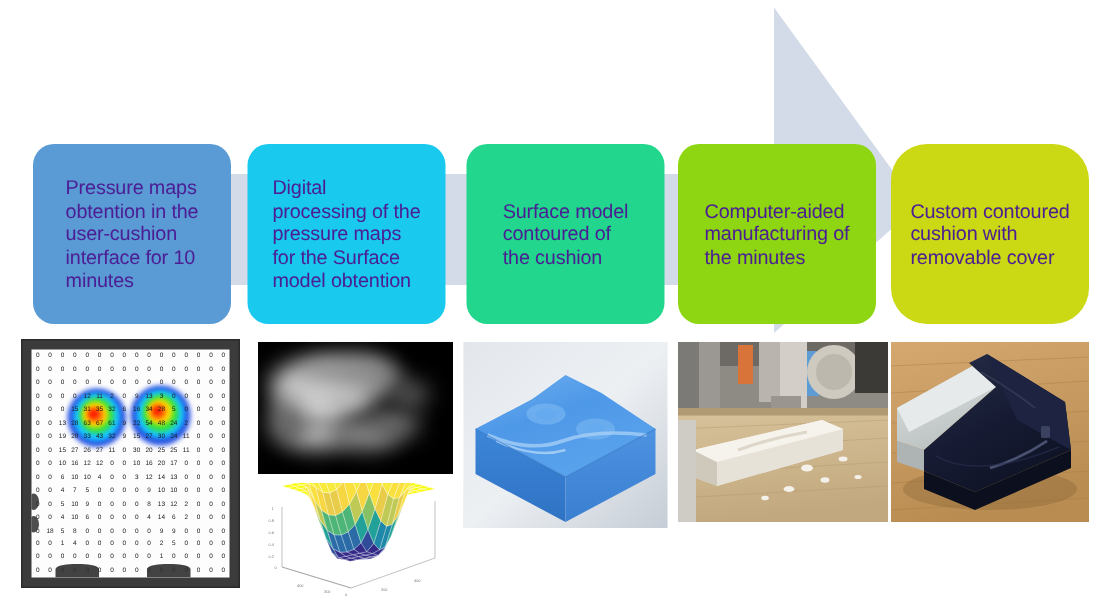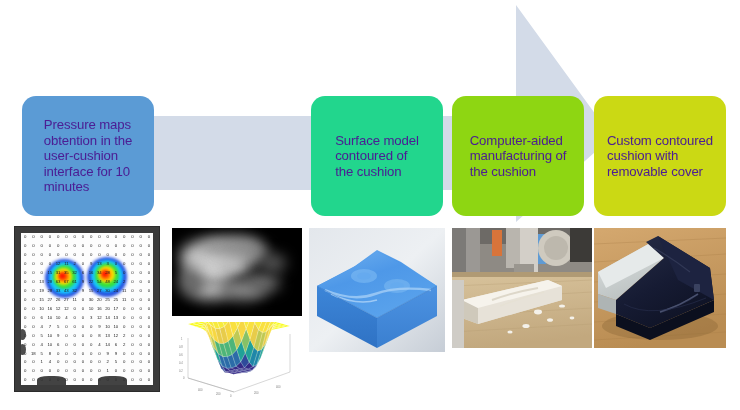--- a/index.html
+++ b/index.html
@@ -98,31 +98,38 @@
   </svg>
 
   <div class="steps">
     <div class="step s0" id="box0" style="background: rgb(91, 155, 213);">
       <div class="step-label">Pressure maps
 obtention in the
 user-cushion
 interface for 10
 minutes</div>
     </div>
+    <div class="step s1" id="box1" style="background: rgb(26, 201, 238);">
+      <div class="step-label">Digital
+processing of the
+pressure maps
+for the Surface
+model obtention</div>
+    </div>
     <div class="step s2" id="box2" style="background: rgb(34, 214, 141);">
       <div class="step-label">Surface model
 contoured of
 the cushion</div>
     </div>
     <div class="step s3" id="box3" style="background: rgb(142, 214, 18);">
       <div class="step-label">Computer-aided
 manufacturing of
-the cushion</div>
-    </div>
-    <div class="step s4" id="box4" style="background: rgb(203, 217, 20);">
+the minutes</div>
+    </div>
+    <div class="step s4" id="box4" style="background: rgb(203, 217, 20); border-radius: 24px;">
       <div class="step-label">Custom contoured
 cushion with
 removable cover</div>
     </div>
   </div>
 
   <div class="photos">
 
     <div class="photo p1">
       <div class="p1-inner" id="p1inner">

